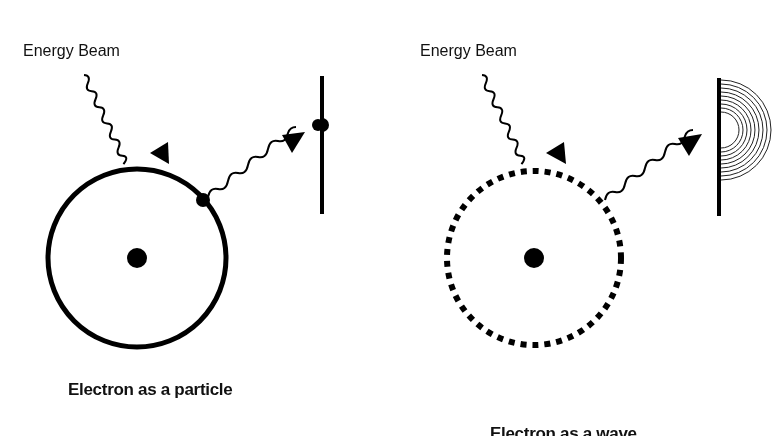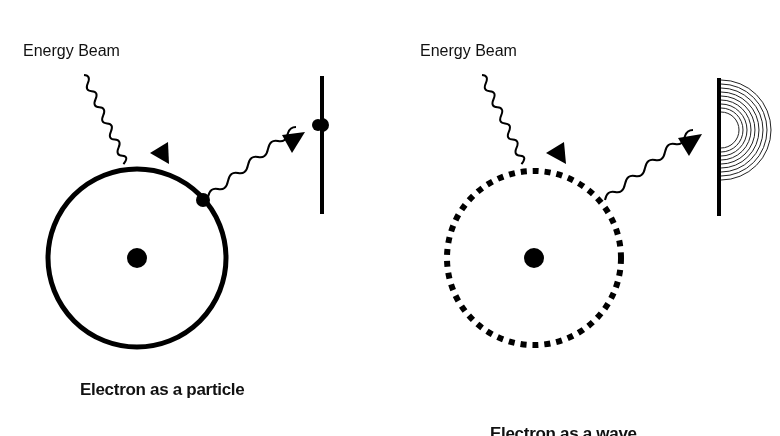--- a/index.html
+++ b/index.html
@@ -54,14 +54,14 @@
       <path d="M721,100 a30,30 0 0 1 0,60"></path>
       <path d="M721,104 a26,26 0 0 1 0,52"></path>
       <path d="M721,108 a22,22 0 0 1 0,44"></path>
       <path d="M721,112 a18,18 0 0 1 0,36"></path>
     </g>
   </g>
 </svg>
 
 <div class="lbl" style="left:23px;top:42px;">Energy Beam</div>
 <div class="lbl" style="left:420px;top:42px;">Energy Beam</div>
-<div class="cap" style="left:80px;top:380px;">Electron as a particle</div>
+<div class="cap" style="left:68px;top:380px;">Electron as a particle</div>
 <div class="cap" style="left:490px;top:380px;margin-top:44px;">Electron as a wave</div>
 
 </body></html>

